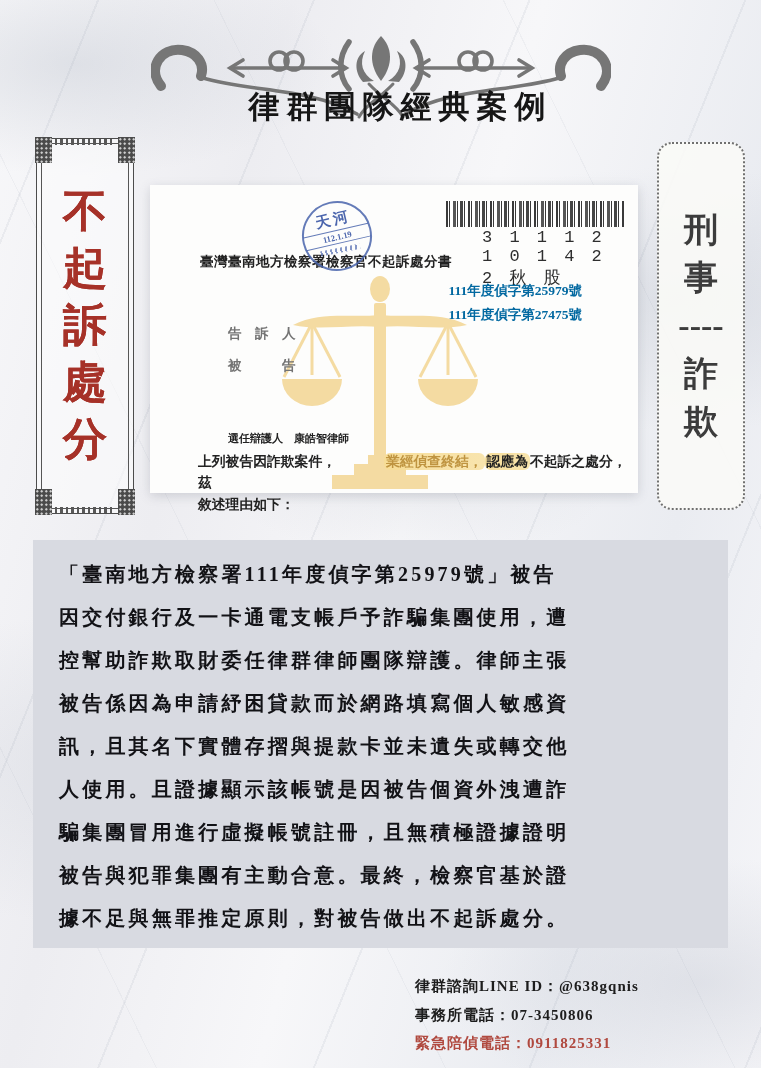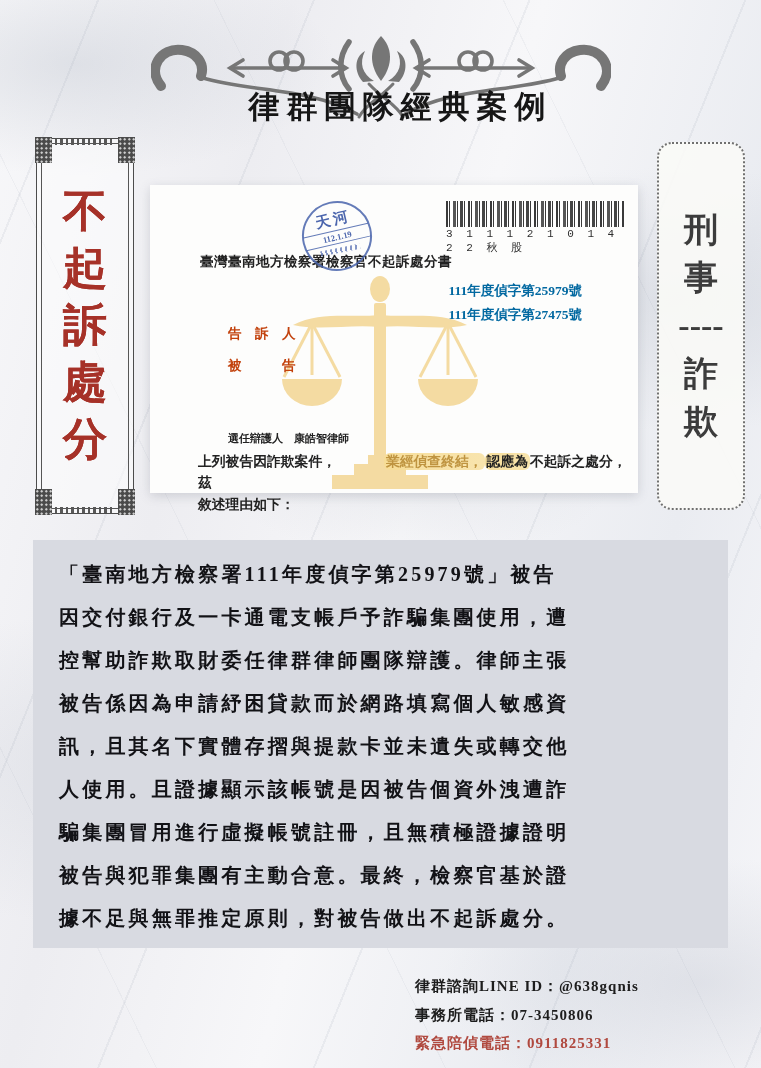--- a/index.html
+++ b/index.html
@@ -89,26 +89,26 @@
     border-bottom:1.5px solid rgba(73,100,172,.85);
     text-align:center;font-size:8.5px;font-weight:700;padding:1px 0;margin-top:1px;}
   .stamp-smudge{margin-top:4px;width:60%;height:5px;transform:rotate(2deg);opacity:.8;
     background:repeating-linear-gradient(90deg,rgba(76,102,173,.85) 0 2px,transparent 2px 5px);}
   .barcode-wrap{position:absolute;right:14px;top:16px;width:178px;z-index:3;text-align:left;}
   .barcode{height:26px;width:178px;
     background:repeating-linear-gradient(90deg,
       #3a3a3a 0 2px,#fff 2px 3px,#3a3a3a 3px 4px,#fff 4px 7px,
       #565656 7px 10px,#fff 10px 11px,#3a3a3a 11px 12px,#fff 12px 14px,
       #454545 14px 17px,#fff 17px 18px,#3a3a3a 18px 19px,#fff 19px 22px);}
-  .barcode-label{font-size:11px;color:#2e2e2e;letter-spacing:3.5px;margin-top:1px;
-    font-family:"Liberation Mono","DejaVu Sans Mono",monospace;}
+  .barcode-label{font-size:17px;color:#2e2e2e;letter-spacing:3.5px;margin-top:1px;
+    font-family:"Liberation Mono","DejaVu Sans Mono",monospace;margin-left:36px;}
   .doc-title{position:absolute;left:50px;top:68px;font-size:13.5px;font-weight:700;color:#222;z-index:2;letter-spacing:.5px;}
   .case-nos{position:absolute;right:56px;top:94px;z-index:2;text-align:left;}
   .case-nos div{font-size:13.5px;color:#0369a1;font-weight:600;line-height:1.8;}
-  .party{position:absolute;left:78px;font-size:13.5px;font-weight:700;color:#c2410c;z-index:2;}
+  .party{position:absolute;left:78px;font-size:13.5px;font-weight:700;color:#737373;z-index:2;}
   .p1{top:140px}.p2{top:172px}
   .defense{position:absolute;left:78px;top:246px;font-size:11px;font-weight:700;color:#222;z-index:2;}
   .doc-body{position:absolute;left:48px;top:266px;width:430px;font-size:13.8px;font-weight:600;color:#222;z-index:2;line-height:1.55;}
   .hl{background:linear-gradient(100deg, rgba(247,221,150,.95), rgba(247,224,160,.85));border-radius:6px;padding:1px 2px;}
   .hl-gold{color:#bf9440;margin-left:48px;}
 
   
   .summary{
     position:absolute;left:33px;top:540px;width:695px;height:408px;
     background:#d8dae1;box-sizing:border-box;padding:13px 24px 0 26px;

